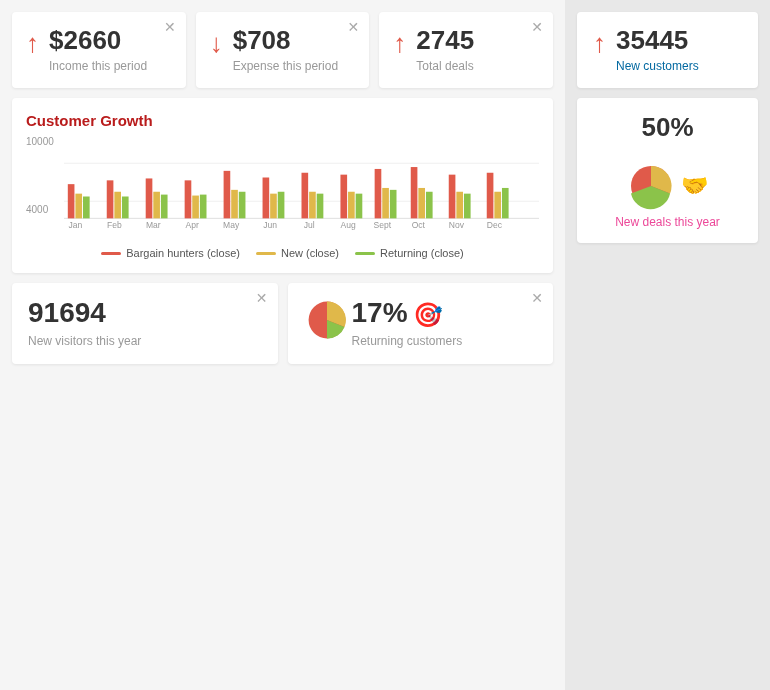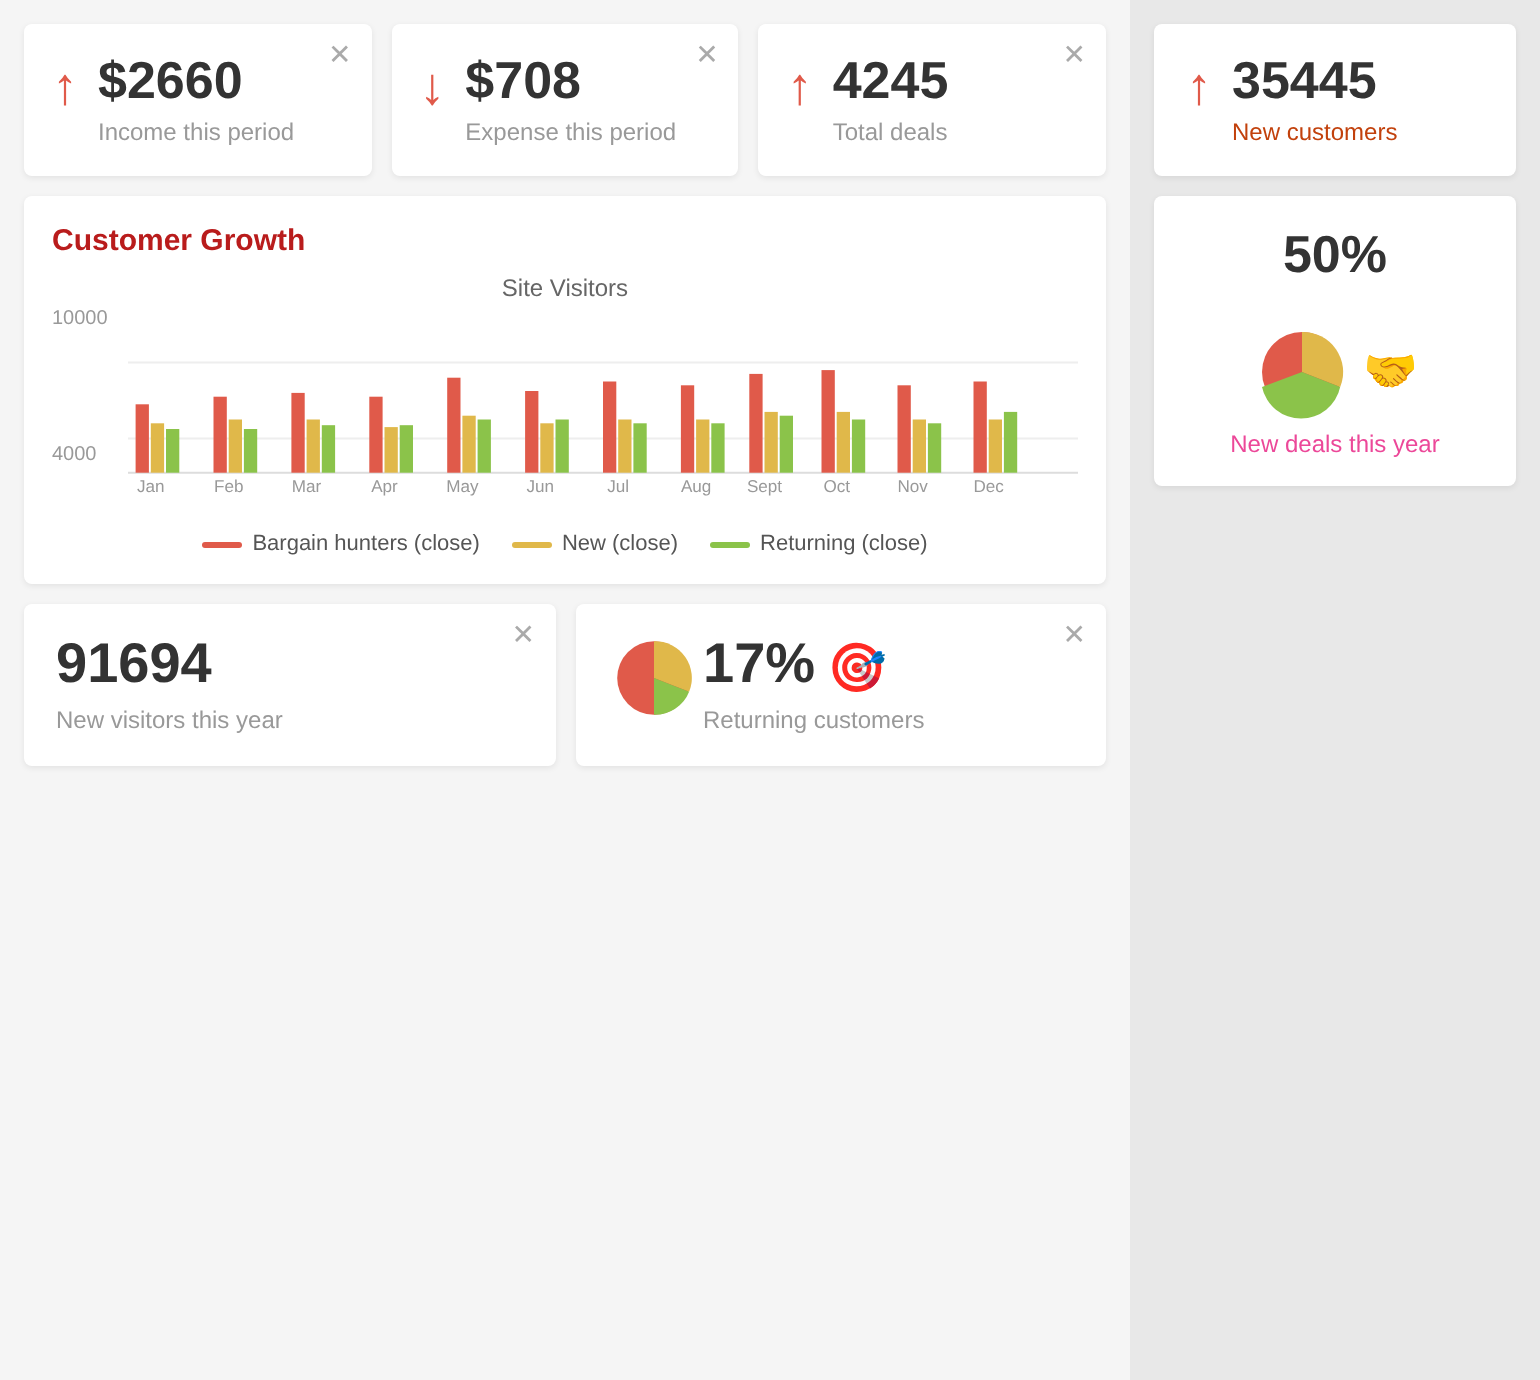--- a/index.html
+++ b/index.html
@@ -156,21 +156,21 @@
       gap: 10px;
     }
     .right-card-value {
       font-size: 26px;
       font-weight: bold;
       color: #333;
       line-height: 1.1;
     }
     .right-card-label {
       font-size: 12px;
-      color: #c2410c;
+      color: #0369a1;
       margin-top: 3px;
       line-height: 1.4;
     }
     .right-card-percent {
       text-align: center;
     }
     .right-card-percent .pct-value {
       font-size: 26px;
       font-weight: bold;
       color: #333;
@@ -252,30 +252,29 @@
           <div class="card-text-label">Expense this period</div>
         </div>
       </div>
     </div>
 
     <div class="stat-card">
       <span class="close-btn">✕</span>
       <div class="card-content">
         <span class="arrow-icon arrow-up">↑</span>
         <div>
-          <div class="card-text-value">4245</div>
+          <div class="card-text-value">2745</div>
           <div class="card-text-label">Total deals</div>
         </div>
       </div>
     </div>
   </div>
 
   <div class="chart-section">
     <div class="chart-title">Customer Growth</div>
-    <div class="chart-inner-title">Site Visitors</div>
     <div class="chart-wrapper">
       
       <div class="y-labels">
         <span class="y-label">4000</span>
         <span class="y-label">10000</span>
       </div>
       
       <svg class="bar-chart" viewBox="0 0 500 90">
 
         <line x1="0" y1="20" x2="500" y2="20" stroke="#eee" stroke-width="1"></line>

